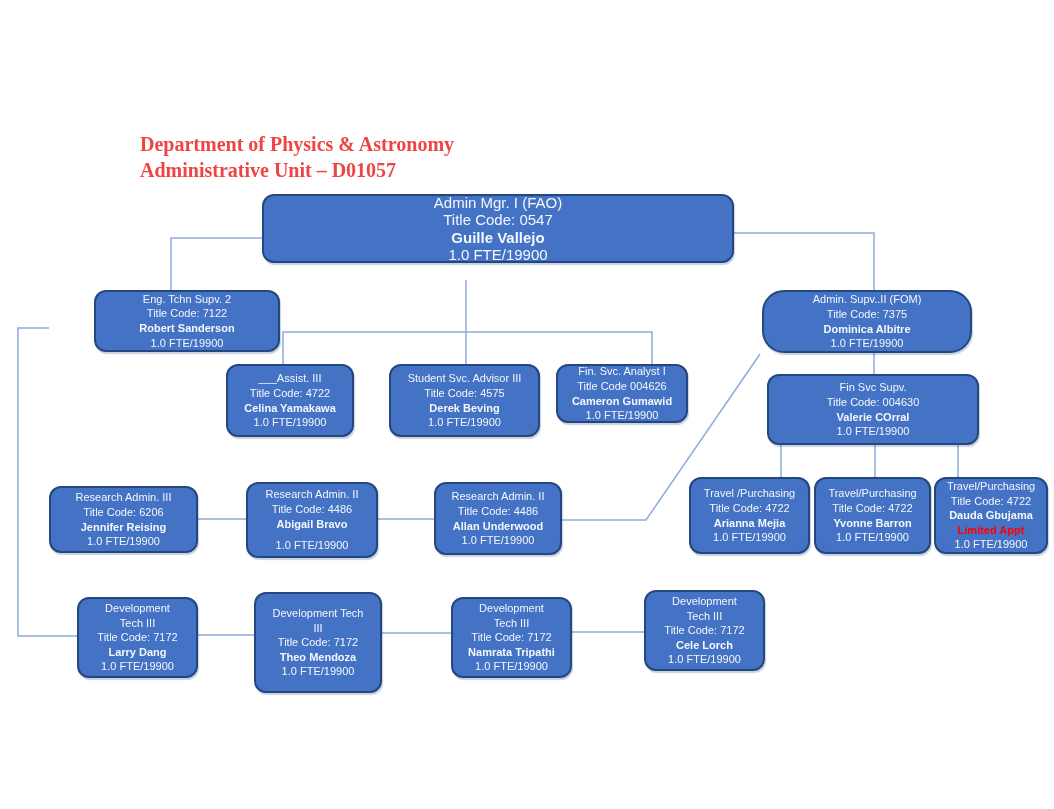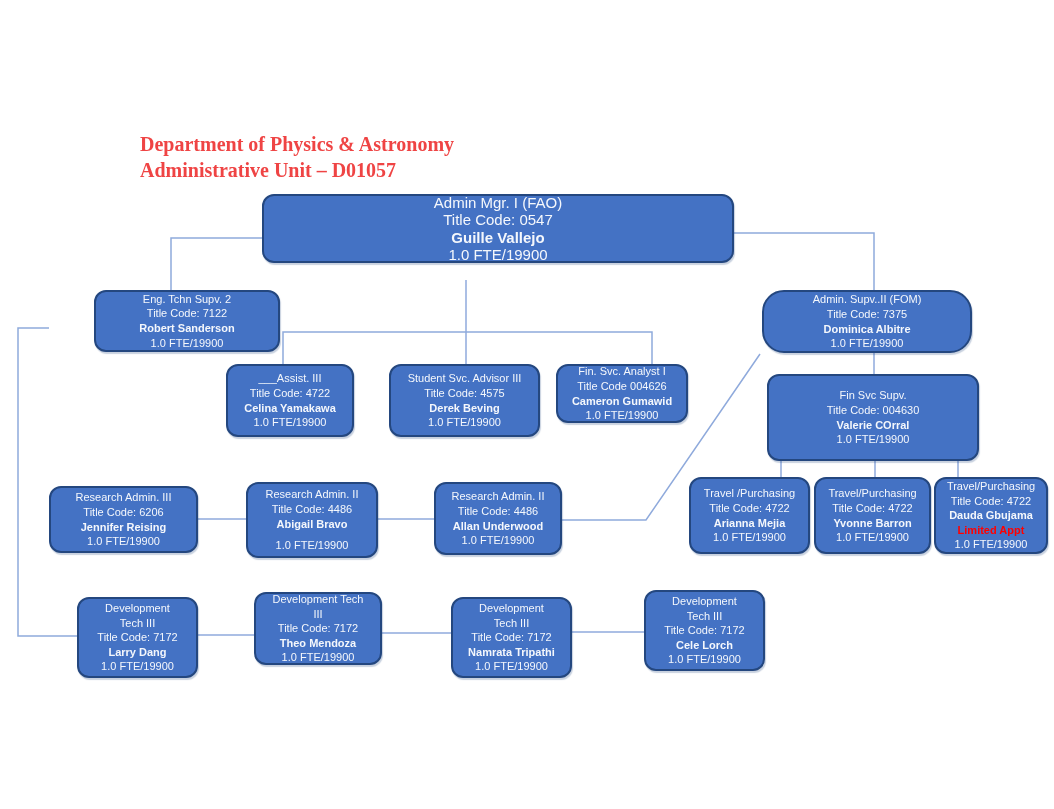--- a/index.html
+++ b/index.html
@@ -110,21 +110,21 @@
         <div class="bline">Title Code: 4575</div>
         <div class="bline bold">Derek Beving</div>
         <div class="bline">1.0 FTE/19900</div>
       </div>
       <div class="box" style="left: 556px; top: 364px; width: 132px; height: 59px; font-size: 11px; line-height: 1.32; color: rgb(244, 247, 252);">
         <div class="bline">Fin. Svc. Analyst I</div>
         <div class="bline">Title Code 004626</div>
         <div class="bline bold">Cameron Gumawid</div>
         <div class="bline">1.0 FTE/19900</div>
       </div>
-      <div class="box" style="left: 767px; top: 374px; width: 212px; height: 87px; font-size: 11px; line-height: 1.32; color: rgb(244, 247, 252);">
+      <div class="box" style="left: 767px; top: 374px; width: 212px; height: 71px; font-size: 11px; line-height: 1.32; color: rgb(244, 247, 252);">
         <div class="bline">Fin Svc Supv.</div>
         <div class="bline">Title Code: 004630</div>
         <div class="bline bold">Valerie COrral</div>
         <div class="bline">1.0 FTE/19900</div>
       </div>
       <div class="box" style="left: 49px; top: 486px; width: 149px; height: 67px; font-size: 11px; line-height: 1.32; color: rgb(244, 247, 252);">
         <div class="bline">Research Admin. III</div>
         <div class="bline">Title Code: 6206</div>
         <div class="bline bold">Jennifer Reising</div>
         <div class="bline">1.0 FTE/19900</div>
@@ -160,21 +160,21 @@
         <div class="bline bold red">Limited Appt</div>
         <div class="bline">1.0 FTE/19900</div>
       </div>
       <div class="box" style="left: 77px; top: 597px; width: 121px; height: 81px; font-size: 11px; line-height: 1.32; color: rgb(244, 247, 252);">
         <div class="bline">Development</div>
         <div class="bline">Tech III</div>
         <div class="bline">Title Code: 7172</div>
         <div class="bline bold">Larry Dang</div>
         <div class="bline">1.0 FTE/19900</div>
       </div>
-      <div class="box" style="left: 254px; top: 592px; width: 128px; height: 73px; font-size: 11px; line-height: 1.32; color: rgb(244, 247, 252);">
+      <div class="box" style="left: 254px; top: 592px; width: 128px; height: 101px; font-size: 11px; line-height: 1.32; color: rgb(244, 247, 252);">
         <div class="bline">Development Tech</div>
         <div class="bline">III</div>
         <div class="bline">Title Code: 7172</div>
         <div class="bline bold">Theo Mendoza</div>
         <div class="bline">1.0 FTE/19900</div>
       </div>
       <div class="box" style="left: 451px; top: 597px; width: 121px; height: 81px; font-size: 11px; line-height: 1.32; color: rgb(244, 247, 252);">
         <div class="bline">Development</div>
         <div class="bline">Tech III</div>
         <div class="bline">Title Code: 7172</div>

